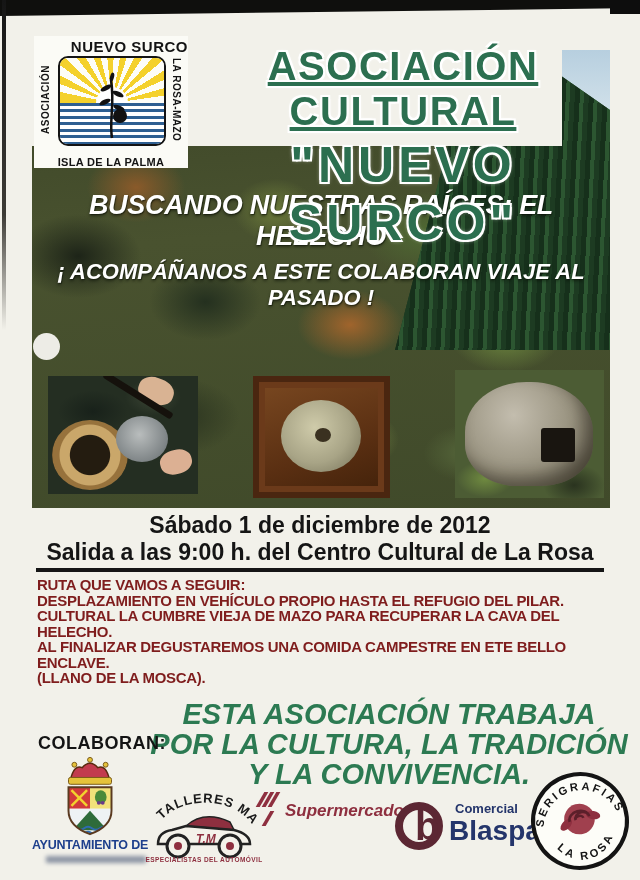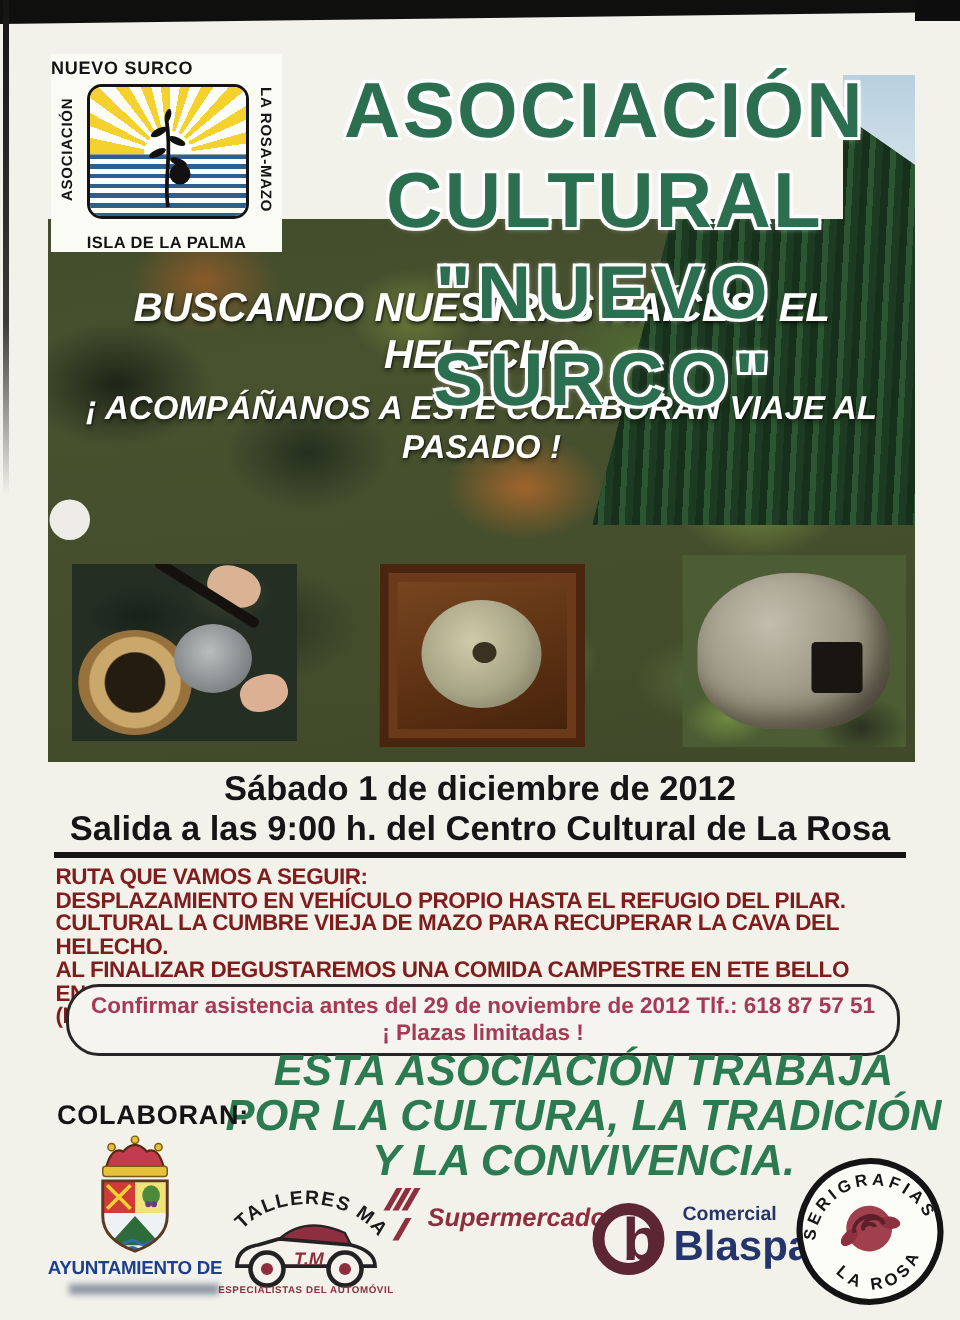--- a/index.html
+++ b/index.html
@@ -73,21 +73,21 @@
     background:radial-gradient(circle at 38% 32%,#c3bdae,#98927f 55%,#6e695a 85%);
     box-shadow:inset -8px -10px 16px rgba(20,15,5,.4);}
   .dome-door{position:absolute;left:86px;top:58px;width:34px;height:34px;border-radius:3px;background:#191510;}
 
   .hole-punch{position:absolute;left:1px;top:283px;width:27px;height:27px;border-radius:50%;
     background:#edece6;z-index:4;}
 
   
   .logo{position:absolute;left:34px;top:36px;width:154px;height:132px;background:#fbfbf6;z-index:6;
         color:#141414;}
-  .logo-top{position:absolute;left:0;top:2px;width:100%;text-align:left;font-size:12px;
+  .logo-top{position:absolute;left:0;top:2px;width:100%;text-align:right;font-size:15px;
             font-weight:800;letter-spacing:.5px;}
   .emblem{position:absolute;left:24px;top:20px;width:104px;height:86px;border:2.5px solid #141414;
           border-radius:10px;overflow:hidden;background:#fff;}
   .rays{position:absolute;left:0;top:0;right:0;height:52%;
         background:repeating-conic-gradient(from -86deg at 50% 100%,#f4d12c 0 8deg,#fdfdf8 8deg 16deg);}
   .sun{position:absolute;left:50%;top:52%;width:32px;height:16px;transform:translate(-50%,-100%);
        border-radius:16px 16px 0 0;background:#fff;}
   .stripes{position:absolute;left:0;right:0;bottom:0;height:48%;
        background:repeating-linear-gradient(#2e5f91 0 3px,#ffffff 3px 6.5px);}
   .sprig{position:absolute;left:0;top:0;}
@@ -95,21 +95,21 @@
        font-size:10px;font-weight:800;letter-spacing:.5px;text-align:center;}
   .logo-left{left:6px;transform:rotate(180deg);}
   .logo-right{right:6px;}
   .logo-bottom{position:absolute;left:0;bottom:0;width:100%;text-align:center;font-size:11px;
        font-weight:800;letter-spacing:.3px;}
 
   
   .header{position:absolute;left:168px;top:44px;width:470px;text-align:center;z-index:5;
     color:#2c6f50;font-weight:800;
     text-shadow:-2px -2px 0 #fff,2px -2px 0 #fff,-2px 2px 0 #fff,2px 2px 0 #fff,0 0 5px #fff;}
-  .header-l1{font-size:52px;letter-spacing:1.5px;}
+  .header-l1{font-size:40px;letter-spacing:1.5px;text-decoration:underline;}
   .header-l2{font-size:50px;letter-spacing:4px;margin-top:2px;}
 
   
   .schedule{position:absolute;left:36px;top:512px;width:568px;text-align:center;color:#151515;
             font-weight:bold;z-index:2;}
   .schedule-l1{font-size:23px;}
   .schedule-l2{font-size:23px;border-bottom:4px solid #151515;padding-bottom:2px;}
 
   
   .route{position:absolute;left:37px;top:577px;width:580px;color:#7f1d1d;font-weight:bold;
@@ -214,24 +214,20 @@
   </div>
 
   <div class="route">
     <div>RUTA QUE VAMOS A SEGUIR:</div>
     <div>DESPLAZAMIENTO EN VEHÍCULO PROPIO HASTA EL REFUGIO DEL PILAR.</div>
     <div>CULTURAL LA CUMBRE VIEJA DE MAZO PARA RECUPERAR LA CAVA DEL HELECHO.</div>
     <div>AL FINALIZAR DEGUSTAREMOS UNA COMIDA CAMPESTRE EN ETE BELLO ENCLAVE.</div>
     <div>(LLANO DE LA MOSCA).</div>
   </div>
 
-  <div class="confirm">
-    <div>Confirmar asistencia antes del 29 de noviembre de 2012 Tlf.: 618 87 57 51</div>
-    <div>¡ Plazas limitadas !</div>
-  </div>
 
   <div class="motto">
     <div>ESTA ASOCIACIÓN TRABAJA</div>
     <div>POR LA CULTURA, LA TRADICIÓN</div>
     <div>Y LA CONVIVENCIA.</div>
   </div>
 
   <div class="colab-heading">COLABORAN:</div>
 
   <svg class="coat" width="76" height="86" viewBox="0 0 76 88">

